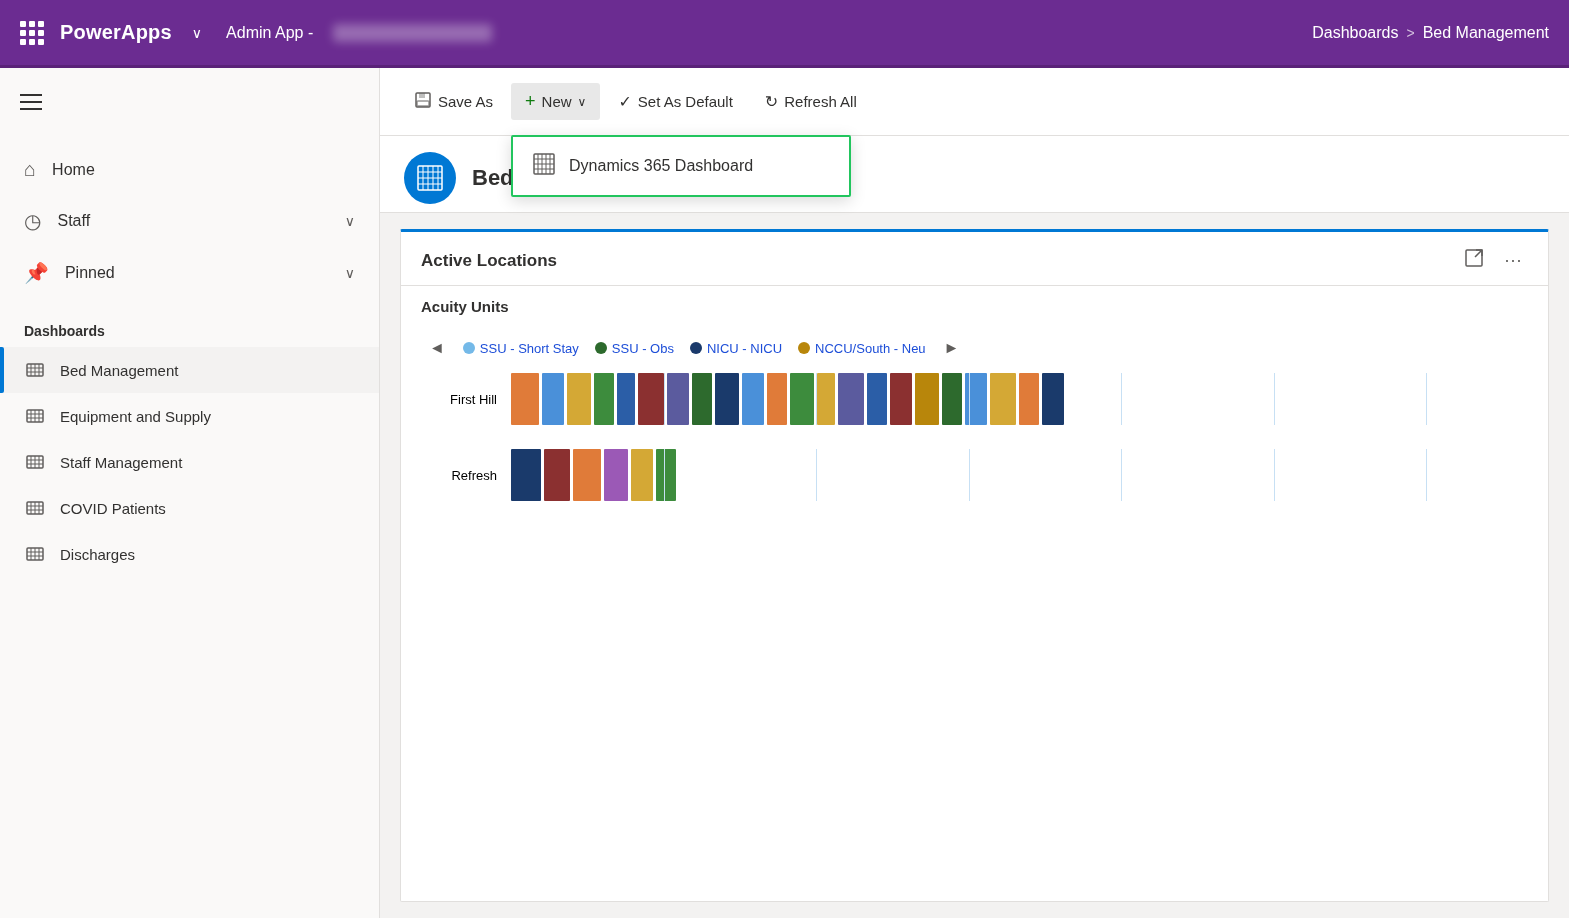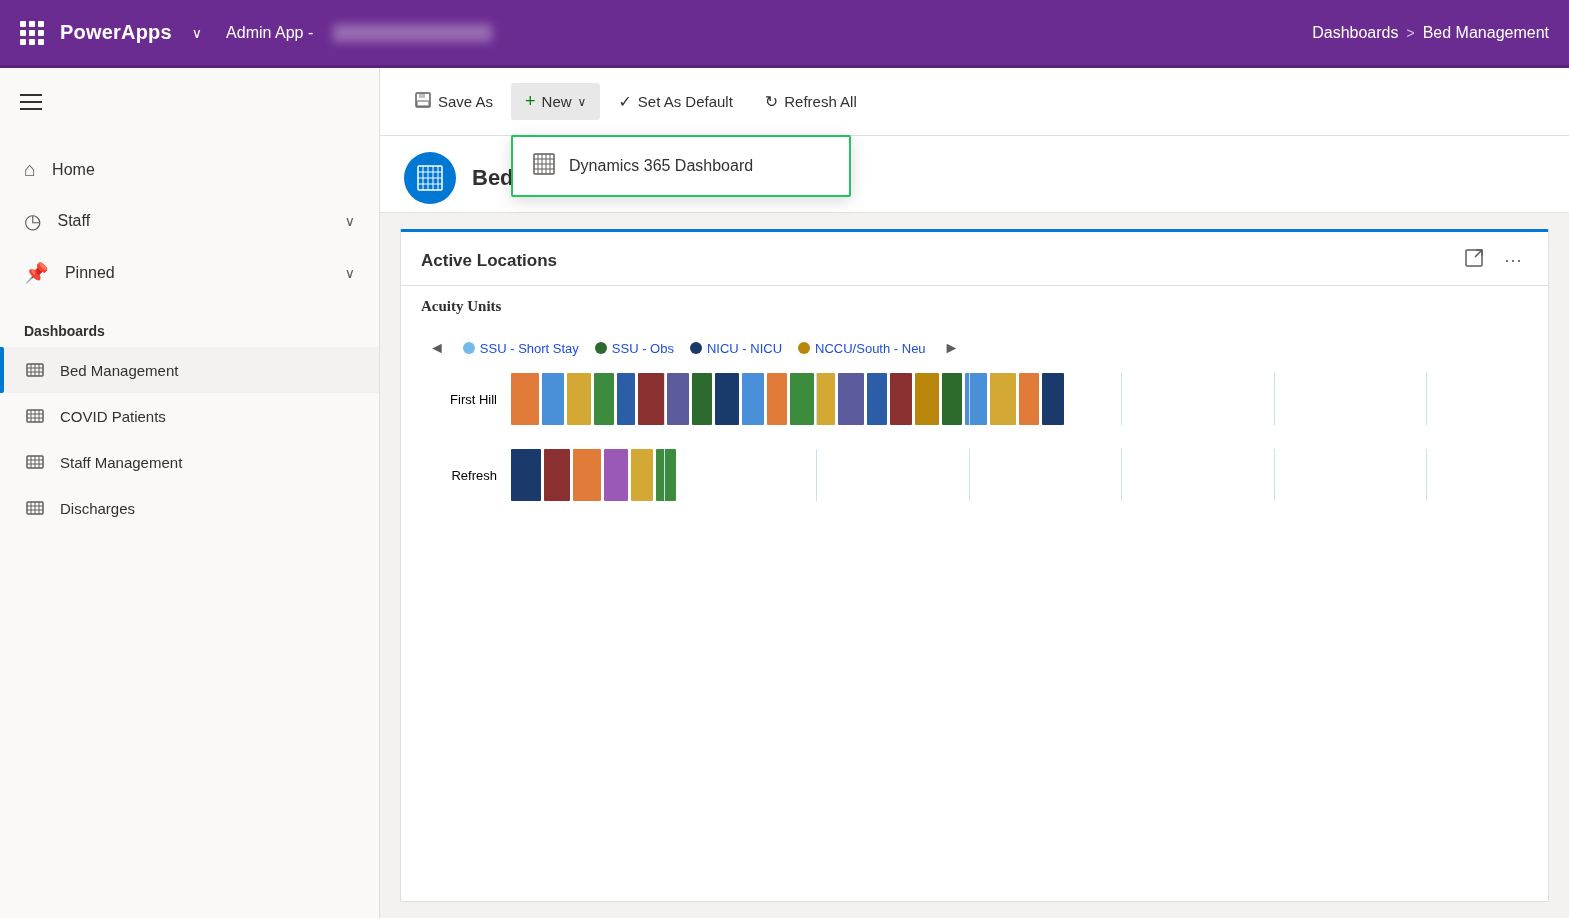--- a/index.html
+++ b/index.html
@@ -243,21 +243,20 @@
     .chart-actions { display: flex; gap: 8px; }
     .chart-action-btn {
       background: none; border: none; cursor: pointer;
       font-size: 18px; color: #605e5c; padding: 2px 6px;
     }
     .chart-subheader {
       padding: 12px 20px;
       display: flex;
       align-items: flex-start;
       gap: 12px;
-      font-family: Liberation Serif, serif;
     }
     .chart-subtitle { font-size: 15px; font-weight: 600; color: #323130; }
     .legend-area {
       display: flex;
       align-items: center;
       gap: 4px;
       padding: 8px 20px 4px 20px;
     }
     .legend-nav { background: none; border: none; cursor: pointer; font-size: 16px; color: #605e5c; padding: 4px 8px; }
     .legend-item {
@@ -368,47 +367,60 @@
           <line x1="6" y1="4" x2="6" y2="16" stroke="#605e5c" stroke-width="1"></line>
           <line x1="10" y1="4" x2="10" y2="16" stroke="#605e5c" stroke-width="1"></line>
           <line x1="14" y1="4" x2="14" y2="16" stroke="#605e5c" stroke-width="1"></line>
           <line x1="2" y1="8" x2="18" y2="8" stroke="#605e5c" stroke-width="1"></line>
           <line x1="2" y1="12" x2="18" y2="12" stroke="#605e5c" stroke-width="1"></line>
         </svg>
       </div>
       <span>Bed Management</span>
     </div>
 
-
     <div class="sidebar-dash-item">
       <div class="dash-icon">
         <svg width="20" height="20" viewBox="0 0 20 20" fill="none">
           <rect x="2" y="4" width="16" height="12" rx="1" stroke="#605e5c" stroke-width="1.5" fill="none"></rect>
           <line x1="6" y1="4" x2="6" y2="16" stroke="#605e5c" stroke-width="1"></line>
           <line x1="10" y1="4" x2="10" y2="16" stroke="#605e5c" stroke-width="1"></line>
           <line x1="14" y1="4" x2="14" y2="16" stroke="#605e5c" stroke-width="1"></line>
           <line x1="2" y1="8" x2="18" y2="8" stroke="#605e5c" stroke-width="1"></line>
           <line x1="2" y1="12" x2="18" y2="12" stroke="#605e5c" stroke-width="1"></line>
         </svg>
       </div>
-      <span>COVID Patients</span>
+      <span>Equipment and Supply</span>
     </div>
 
     <div class="sidebar-dash-item">
       <div class="dash-icon">
         <svg width="20" height="20" viewBox="0 0 20 20" fill="none">
           <rect x="2" y="4" width="16" height="12" rx="1" stroke="#605e5c" stroke-width="1.5" fill="none"></rect>
           <line x1="6" y1="4" x2="6" y2="16" stroke="#605e5c" stroke-width="1"></line>
           <line x1="10" y1="4" x2="10" y2="16" stroke="#605e5c" stroke-width="1"></line>
           <line x1="14" y1="4" x2="14" y2="16" stroke="#605e5c" stroke-width="1"></line>
           <line x1="2" y1="8" x2="18" y2="8" stroke="#605e5c" stroke-width="1"></line>
           <line x1="2" y1="12" x2="18" y2="12" stroke="#605e5c" stroke-width="1"></line>
         </svg>
       </div>
       <span>Staff Management</span>
+    </div>
+
+    <div class="sidebar-dash-item">
+      <div class="dash-icon">
+        <svg width="20" height="20" viewBox="0 0 20 20" fill="none">
+          <rect x="2" y="4" width="16" height="12" rx="1" stroke="#605e5c" stroke-width="1.5" fill="none"></rect>
+          <line x1="6" y1="4" x2="6" y2="16" stroke="#605e5c" stroke-width="1"></line>
+          <line x1="10" y1="4" x2="10" y2="16" stroke="#605e5c" stroke-width="1"></line>
+          <line x1="14" y1="4" x2="14" y2="16" stroke="#605e5c" stroke-width="1"></line>
+          <line x1="2" y1="8" x2="18" y2="8" stroke="#605e5c" stroke-width="1"></line>
+          <line x1="2" y1="12" x2="18" y2="12" stroke="#605e5c" stroke-width="1"></line>
+        </svg>
+      </div>
+      <span>COVID Patients</span>
     </div>
 
     <div class="sidebar-dash-item">
       <div class="dash-icon">
         <svg width="20" height="20" viewBox="0 0 20 20" fill="none">
           <rect x="2" y="4" width="16" height="12" rx="1" stroke="#605e5c" stroke-width="1.5" fill="none"></rect>
           <line x1="6" y1="4" x2="6" y2="16" stroke="#605e5c" stroke-width="1"></line>
           <line x1="10" y1="4" x2="10" y2="16" stroke="#605e5c" stroke-width="1"></line>
           <line x1="14" y1="4" x2="14" y2="16" stroke="#605e5c" stroke-width="1"></line>
           <line x1="2" y1="8" x2="18" y2="8" stroke="#605e5c" stroke-width="1"></line>

